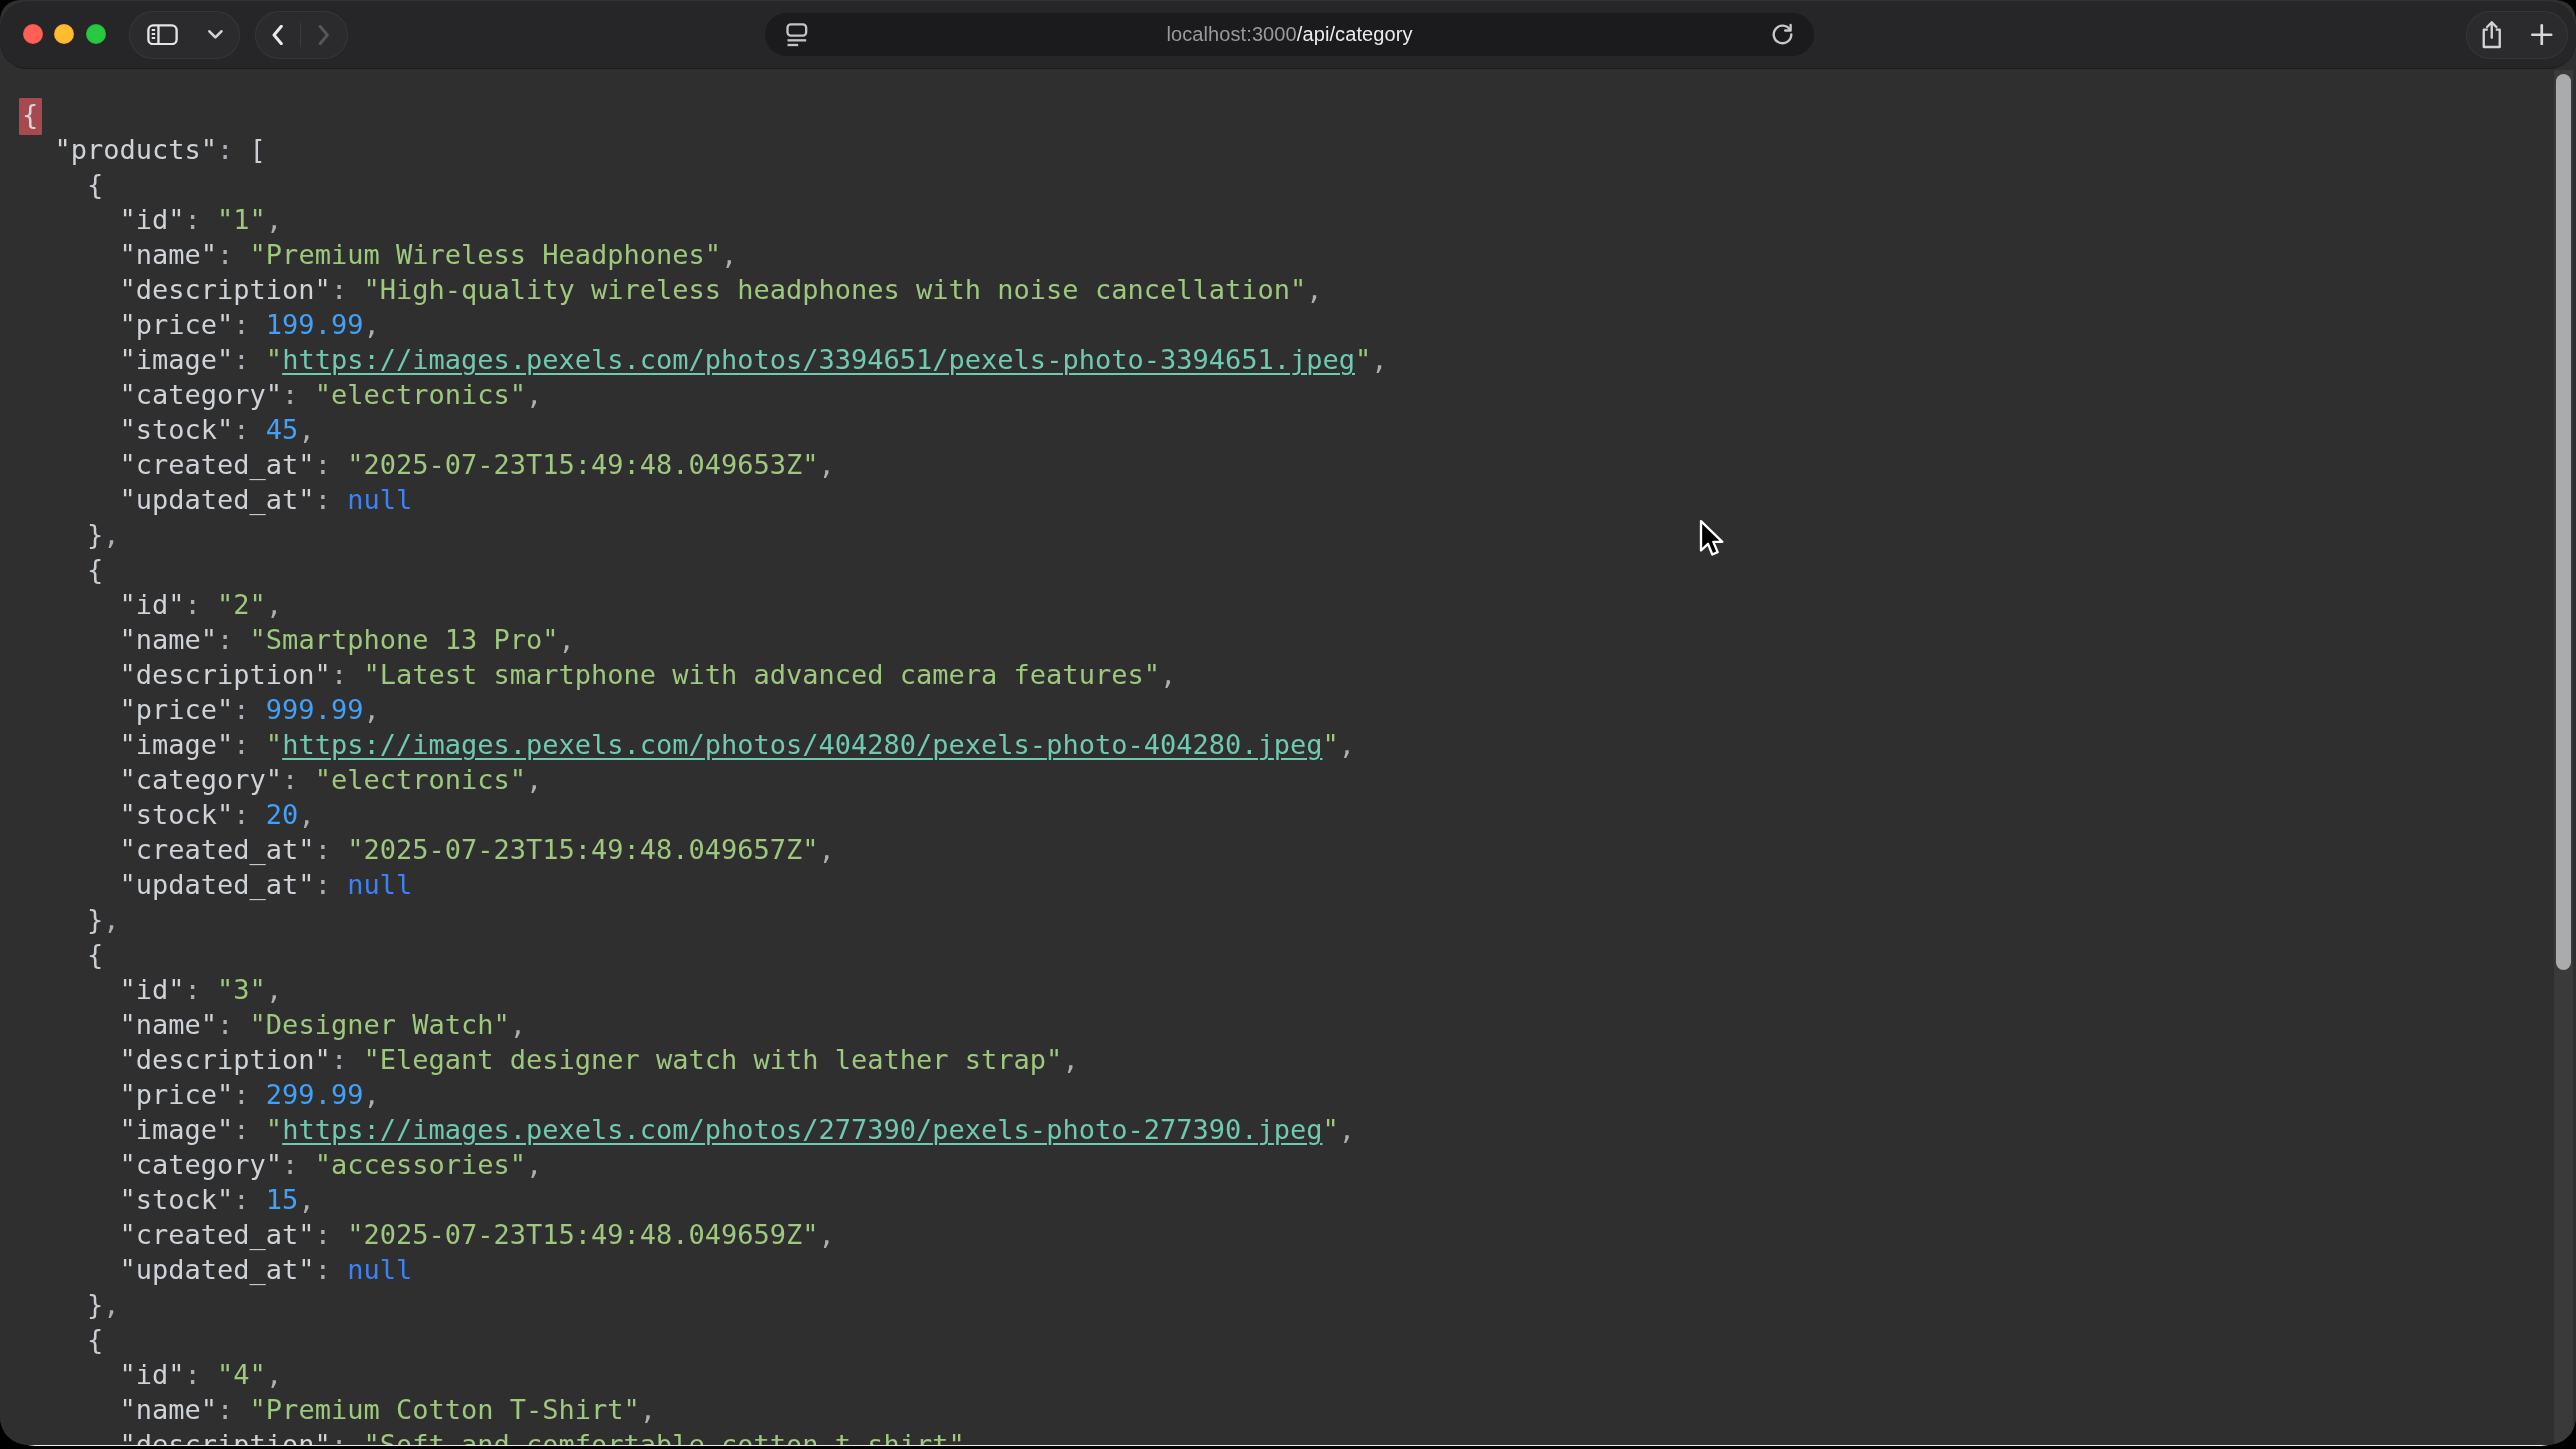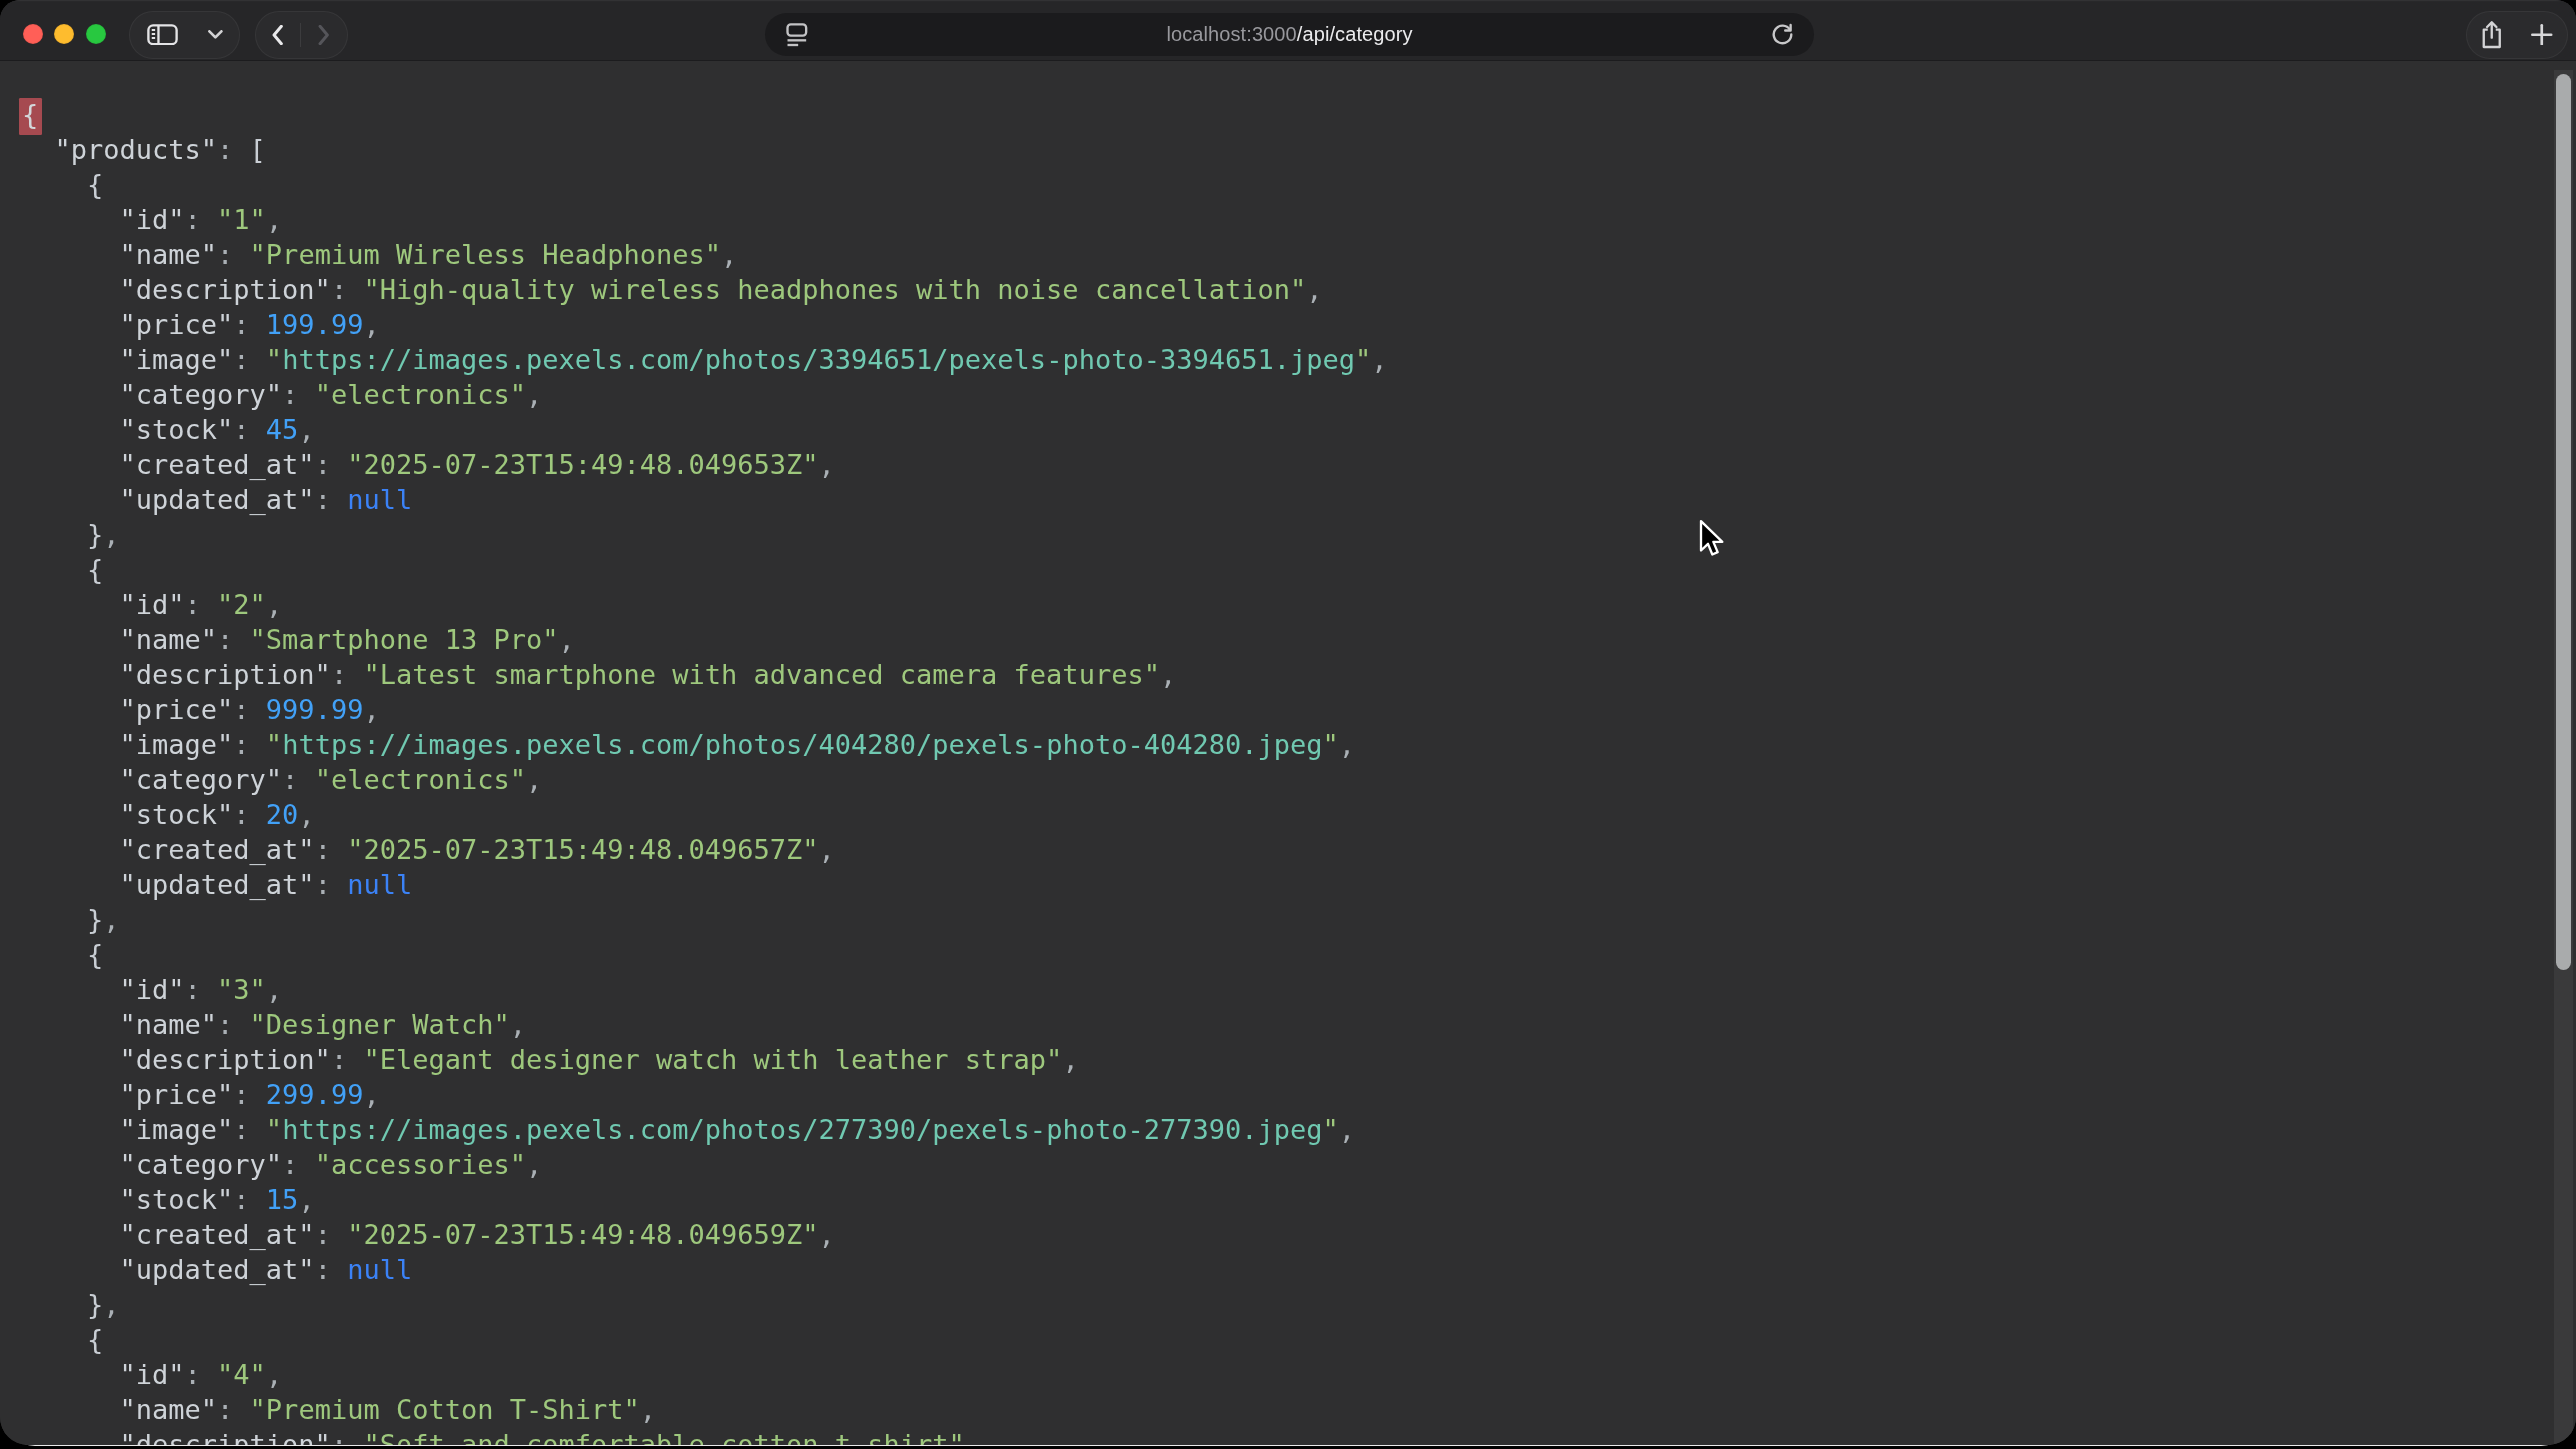--- a/index.html
+++ b/index.html
@@ -7,23 +7,23 @@
               font-family:"Liberation Sans", sans-serif; }
 
   
   .white-edge { position:absolute; left:2.7px; right:2.7px; top:1328px; height:118px;
                 background:#e9e9e9; border-radius:0 0 32px 32px; }
 
   .window { position:absolute; left:0; top:0; width:2576px; height:1445px;
             background:#2f2f30; border-radius:20px 20px 28px 28px; overflow:hidden; }
 
   
-  .toolbar { position:absolute; left:0; top:0; width:100%; height:61px;
+  .toolbar { position:absolute; left:0; top:0; width:100%; height:69px;
              background:#262628; border-bottom:1.3px solid #1c1c1e;
-             box-shadow: inset 0 1.3px 0 rgba(255,255,255,0.06); }
+             box-shadow: inset 0 1.3px 0 rgba(255,255,255,0.06); border-radius: 27px; }
 
   .traffic-lights { position:absolute; left:23px; top:24px; display:flex; gap:11.4px; }
   .tl { width:20px; height:20px; border-radius:50%; border:none; cursor:default;
         box-shadow: inset 0 0 1.3px rgba(0,0,0,0.25); }
 
   .pill { position:absolute; top:10.7px; height:48px; border-radius:24px;
           background:#2b2b2d; border:1.3px solid rgba(255,255,255,0.055);
           display:flex; align-items:center; }
   .pill button { background:transparent; border:none; height:100%;
                  display:flex; align-items:center; justify-content:center; }
@@ -55,21 +55,21 @@
   pre#json { position:absolute; left:22px; top:28px;
              font-family:"DejaVu Sans Mono", monospace;
              font-size:27px; line-height:35px; white-space:pre; }
   .line { height:35px; }
   .tk-key { color:#ced3d8; }
   .tk-b   { color:#c9ced4; }
   .tk-p   { color:#aab0b5; }
   .tk-s   { color:#9ec87d; }
   .tk-n   { color:#42a1f7; }
   .tk-x   { color:#3b82f6; }
-  .tk-l   { color:#70c9b1; 
+  .tk-l   { color:#70c9b1; text-decoration:underline;
             text-decoration-thickness:2px; text-underline-offset:4px; }
   .hl     { background:#a64a50; color:#d3d7da; padding:1.3px 3.4px 5.4px; margin-left:-3.4px; border-radius:1.3px; }
 
   
   .sb-track { position:absolute; top:70px; bottom:0; right:2.7px; width:19px; background:#3a3a3b; }
   .sb-thumb { position:absolute; top:74px; right:4.7px; width:15.4px; height:896px;
               border-radius:8px; background:#a9abac; }
 
   
   .cursor { position:absolute; left:1699px; top:519px; }

